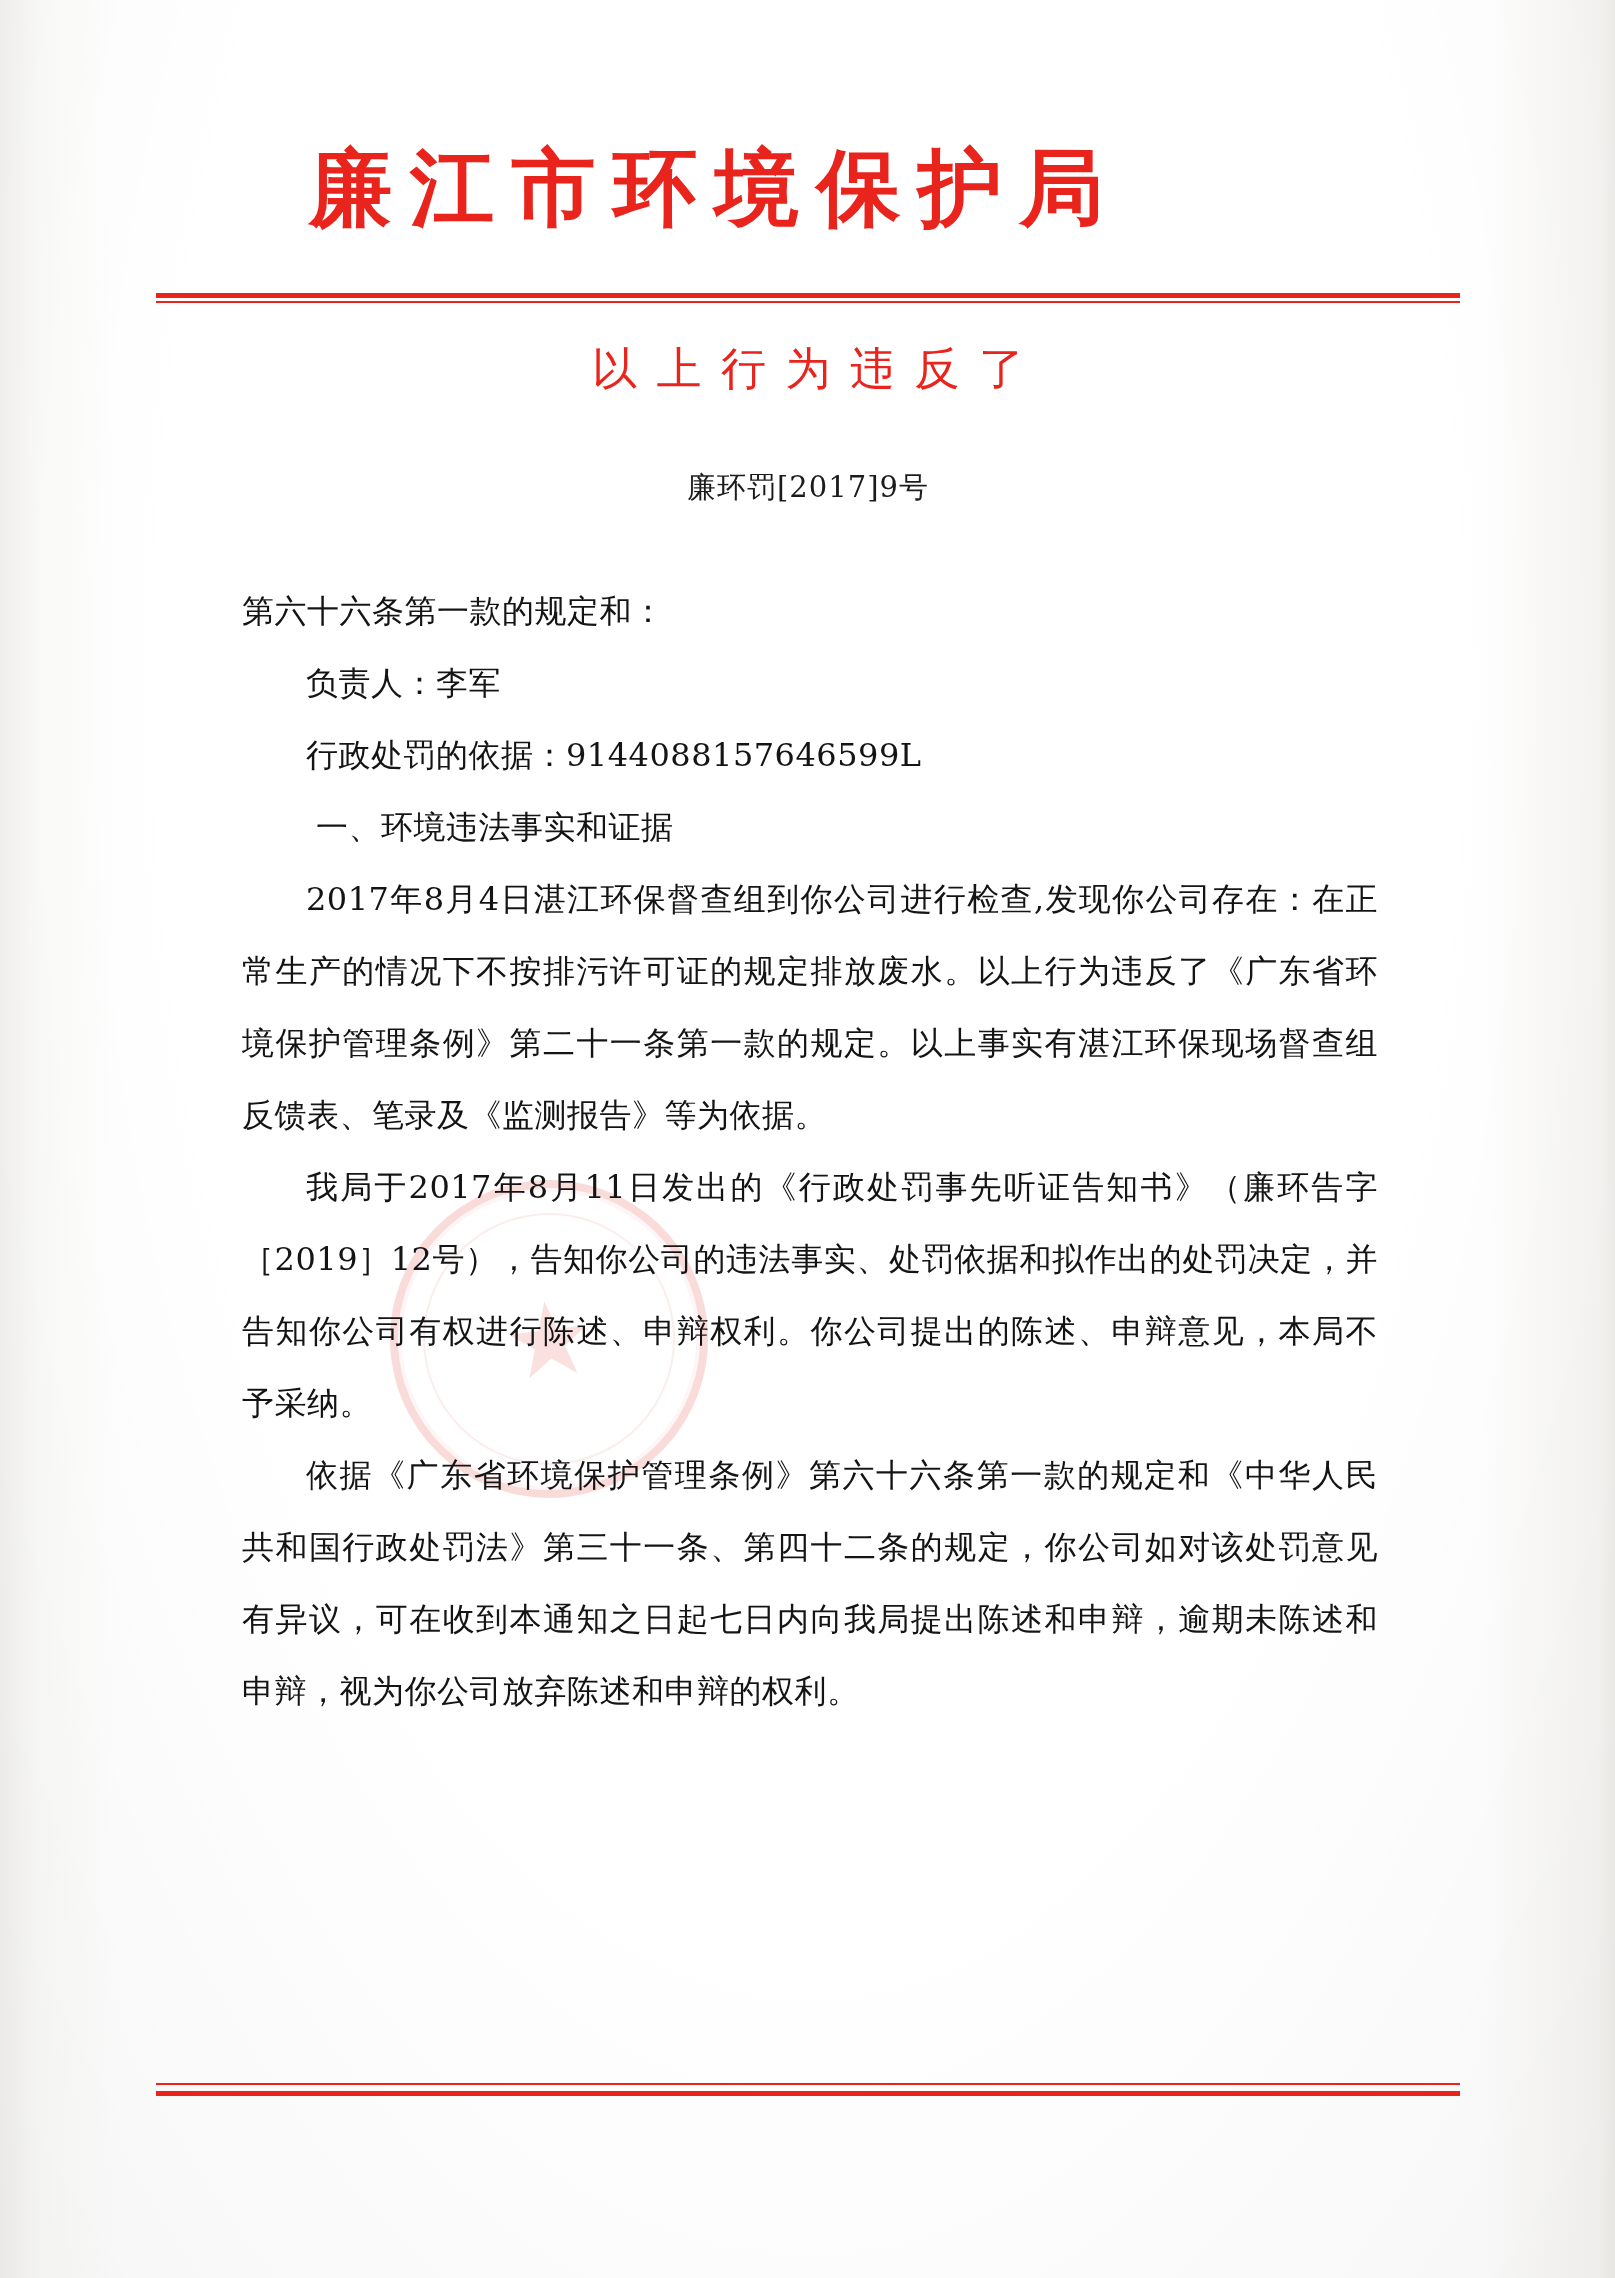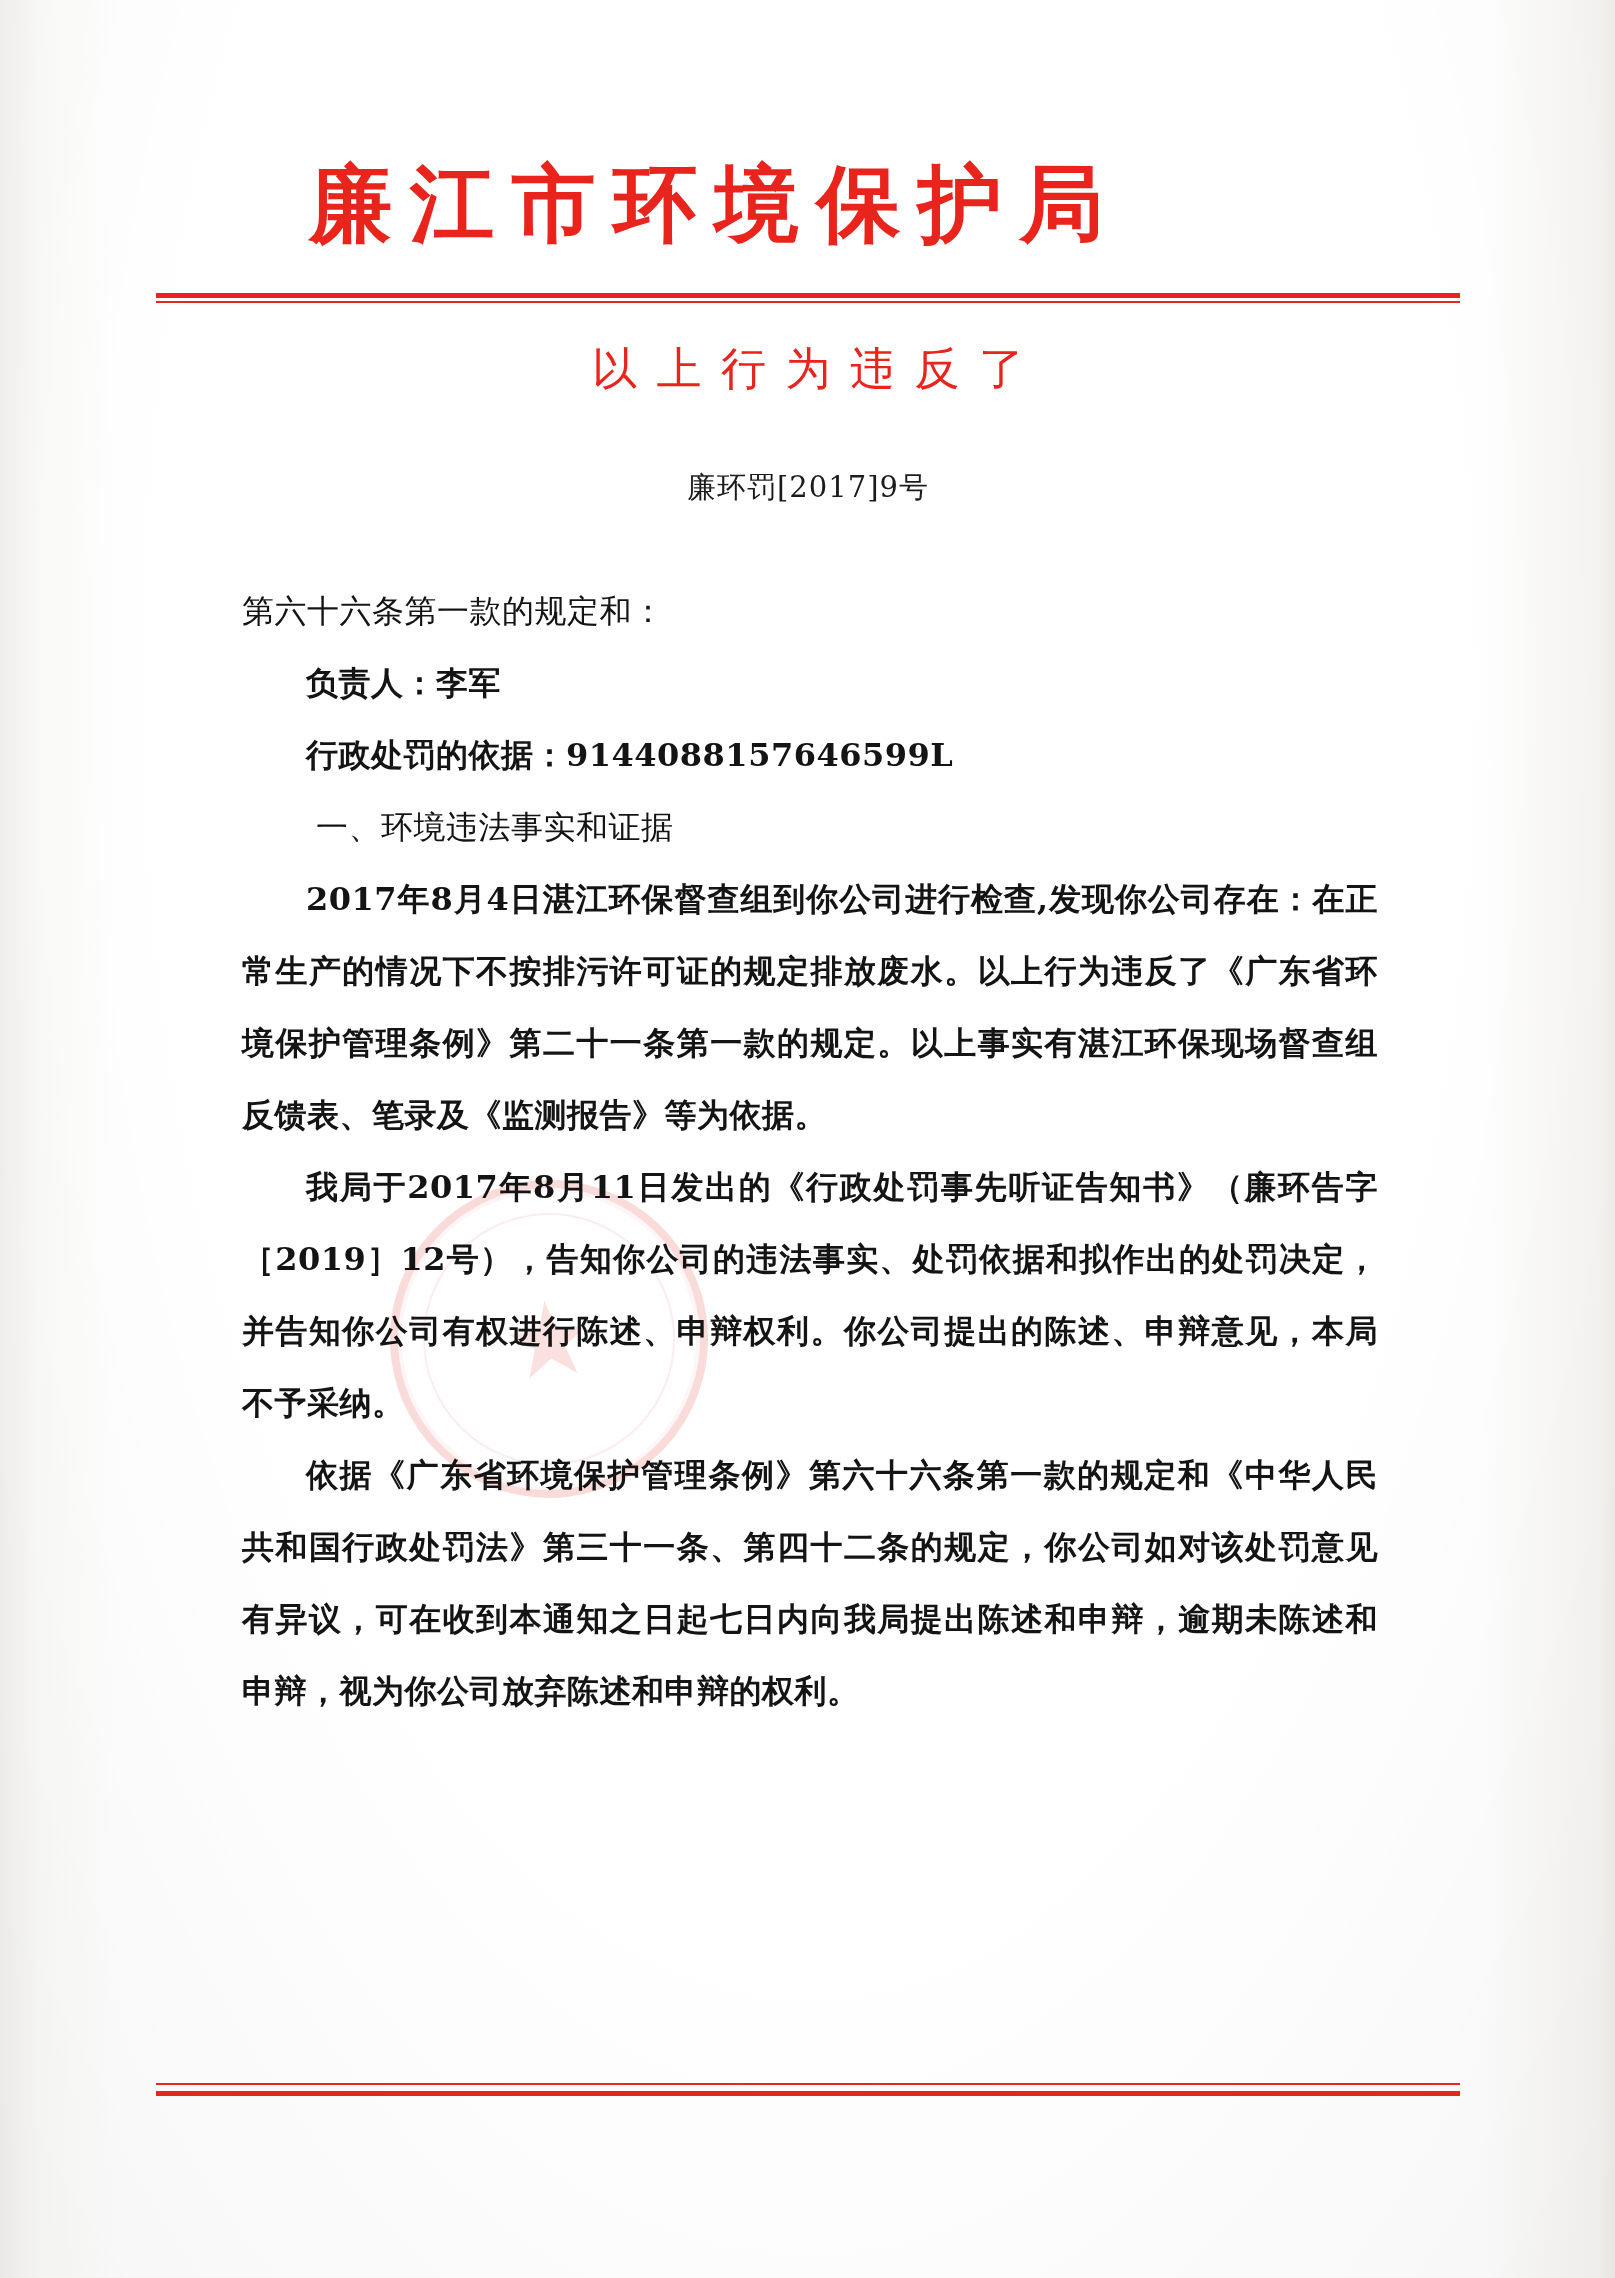--- a/index.html
+++ b/index.html
@@ -36,21 +36,21 @@
     position: absolute;
     left: 0; top: 0;
     width: 1616px;
     height: 2278px;
   }
 
   
   .masthead {
     position: absolute;
     left: 0;
-    top: 162px;
+    top: 146px;
     width: 1412px;
     text-align: center;
   }
   .masthead .org {
     font-family: "DejaVu Serif", "Liberation Serif", serif;
     font-weight: bold;
     color: #e8241c;
     font-size: 84px;
     letter-spacing: 17.6px;
     text-indent: 17.6px;
@@ -110,21 +110,21 @@
     font-size: 32px;
     line-height: 72px;
   }
   .body p {
     margin: 0;
     text-align: justify;
     text-justify: inter-ideograph;
     letter-spacing: 0.5px;
   }
   .indent-0 { text-indent: 0; }
-  .indent-1 { text-indent: 64px; font-weight: bold; }
+  .indent-1 { text-indent: 64px; }
   .indent-2 { text-indent: 74px; }
 
   
   .footer-rule {
     position: absolute;
     left: 156px;
     top: 2083px;
     width: 1304px;
   }
   .footer-rule .thin {

